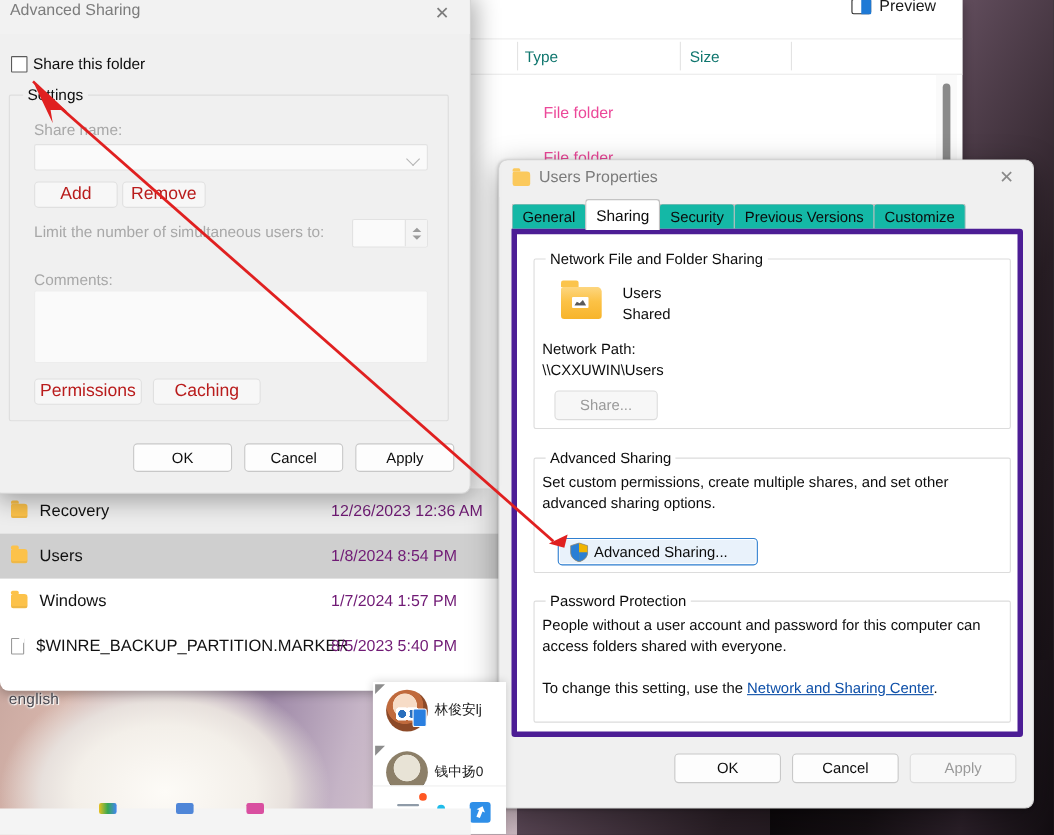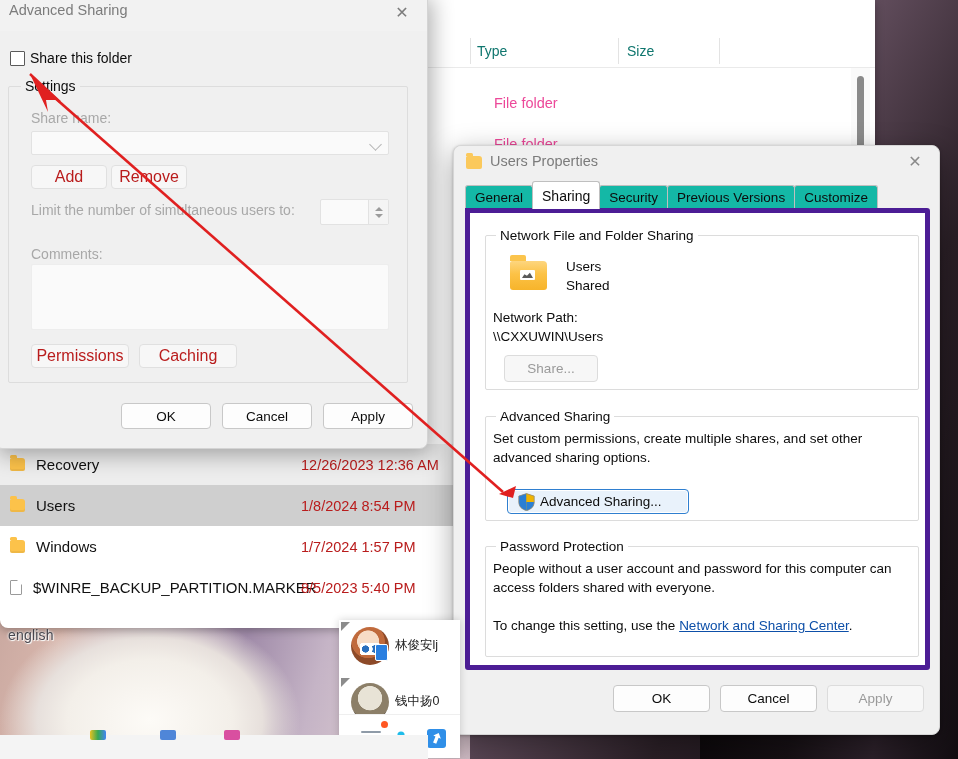--- a/index.html
+++ b/index.html
@@ -86,21 +86,21 @@
   }
   .file-ico {
     background:#ffffff; border:1px solid #9a9a9a; width:12px; height:15px; border-radius:1px;
   }
   .file-ico:before{
     content:""; position:absolute; right:-1px; top:-1px;
     border-left:5px solid transparent; border-top:5px solid #ffffff;
     border-right:0; filter:none;
   }
   .fr-name { flex:none; }
-  .fr-date { position:absolute; left:301px; color:#b91c1c; font-size:14.5px; }
+  .fr-date { position:absolute; left:301px; color:#701a75; font-size:14.5px; }
   .fr-type { position:absolute; left:494px; color:#ec4899; font-size:14.5px; }
   #vscroll {
     position:absolute; left:857px; top:76px; width:7px; height:360px;
     background:#8a8a8a; border-radius:4px;
   }
   #scroll-track { position:absolute; left:851px; top:68px; width:19px; height:560px; background:#fafafa; }
 
   
   #props-dialog {
     position:absolute; left:453px; top:145px; width:487px; height:590px;
@@ -304,20 +304,26 @@
 <body>
 
 <div id="desktop">
   <div id="wallpaper-bottom"></div>
   <div id="wallpaper-right-dark"></div>
   <div id="desktop-label">english</div>
 </div>
 
 <div id="explorer">
 
+  <div id="explorer-toolbar">
+    <div id="preview-btn">
+      <span class="preview-glyph"></span>
+      <span>Preview</span>
+    </div>
+  </div>
 
   <div id="col-header">
     <div class="col-h" style="left:477px;">Type</div>
     <div class="col-h" style="left:627px;">Size</div>
   </div>
   <div class="col-sep" style="left:470px;"></div>
   <div class="col-sep" style="left:618px;"></div>
   <div class="col-sep" style="left:719px;"></div>
 
   <div id="scroll-track"></div>

